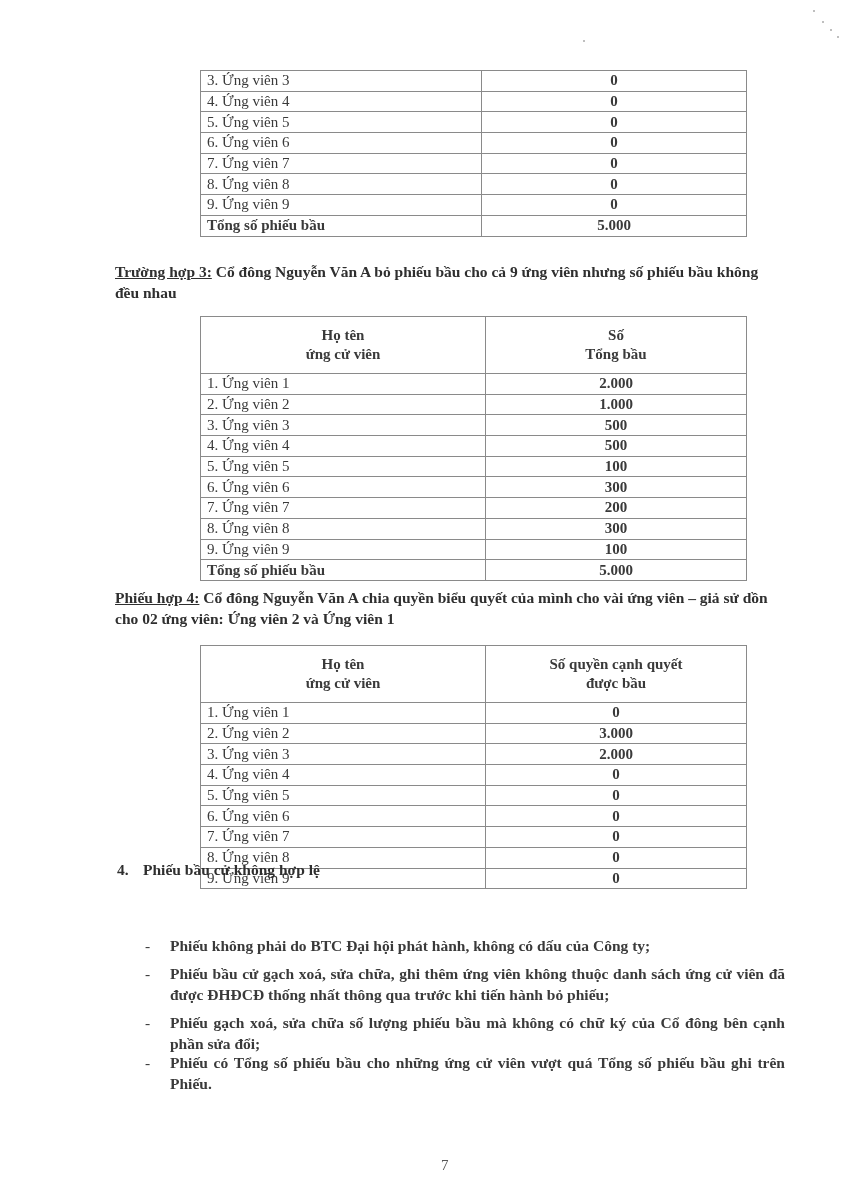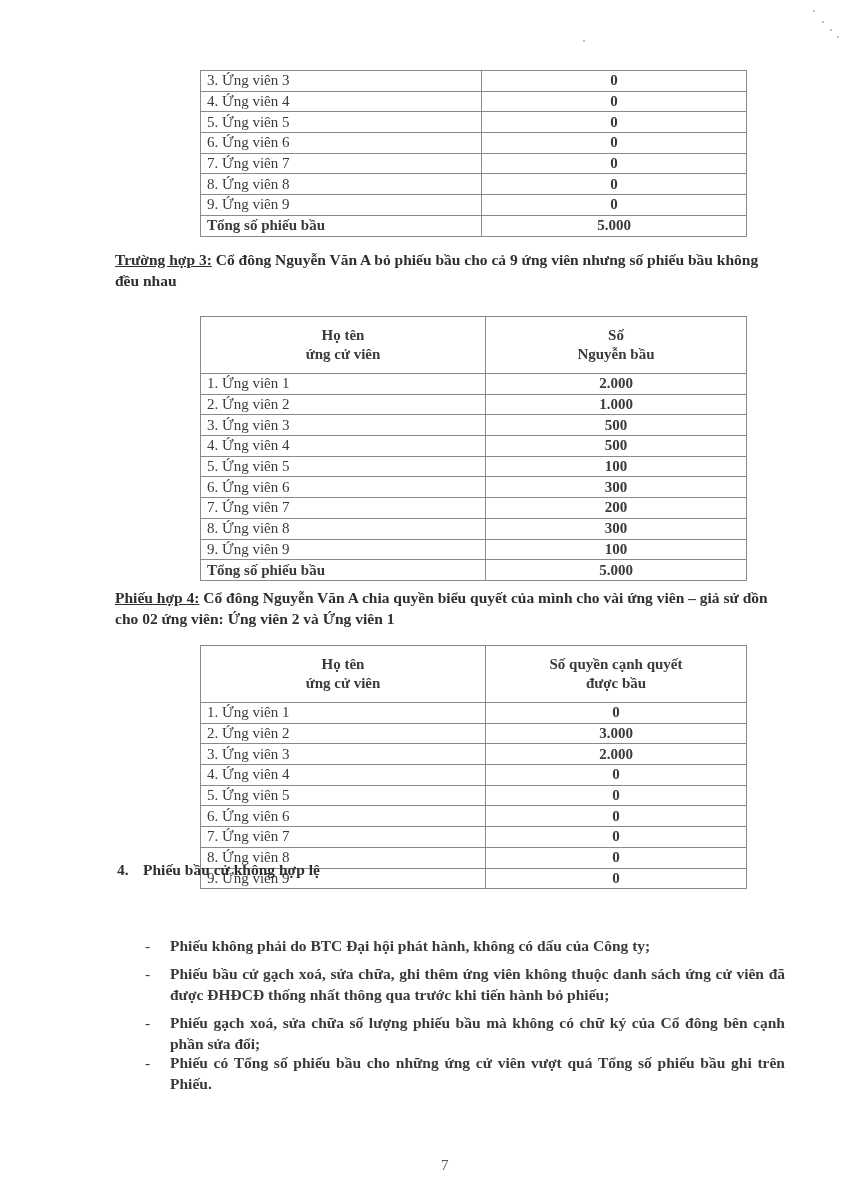--- a/index.html
+++ b/index.html
@@ -70,29 +70,29 @@
         <td class="c1">9. Ứng viên 9</td>
         <td class="c2">0</td>
       </tr>
     <tr class="total">
         <td class="c1">Tổng số phiếu bầu</td>
         <td class="c2">5.000</td>
       </tr>
   </tbody>
 </table>
 
-<div class="case-heading" style="top:249px;">
+<div class="case-heading" style="top:261px;">
   <span class="label">Trường hợp 3:</span><span> Cổ đông Nguyễn Văn A bỏ phiếu bầu cho cả 9 ứng viên nhưng số phiếu bầu không đều nhau</span>
 </div>
 
 <table class="vt" style="top:316px;">
   <tbody>
     <tr class="hdr">
       <td class="c1"><span>Họ tên</span><br><span>ứng cử viên</span></td>
-      <td class="c2"><span>Số</span><br><span>Nguyễn bầu</span></td>
+      <td class="c2"><span>Số</span><br><span>Tổng bầu</span></td>
     </tr>
     <tr>
         <td class="c1">1. Ứng viên 1</td>
         <td class="c2">2.000</td>
       </tr>
     <tr>
         <td class="c1">2. Ứng viên 2</td>
         <td class="c2">1.000</td>
       </tr>
     <tr>

